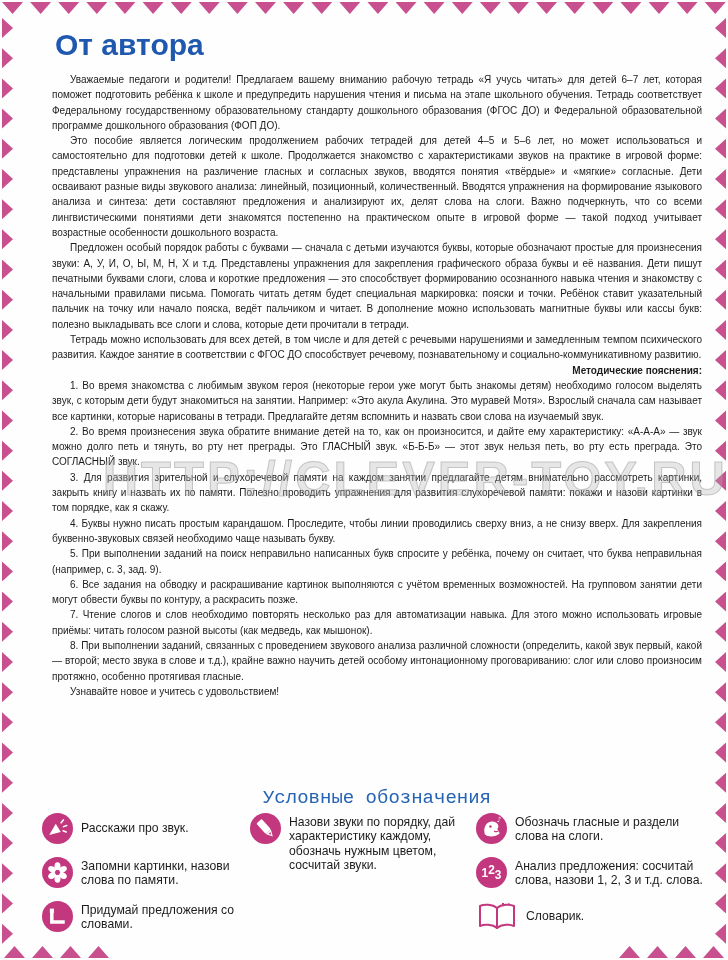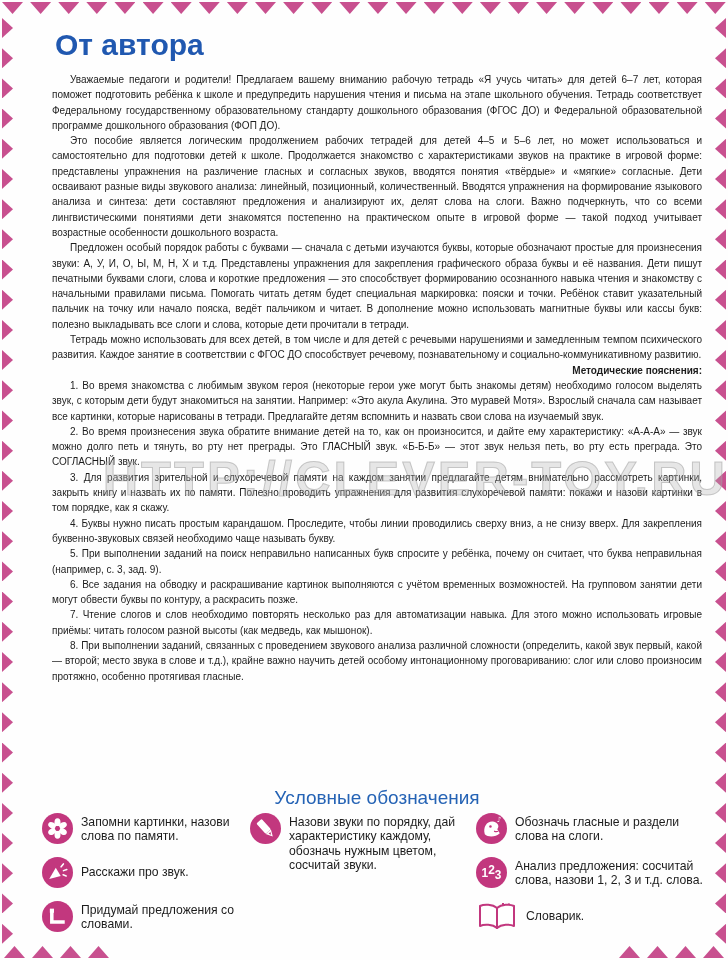--- a/index.html
+++ b/index.html
@@ -44,21 +44,21 @@
     text-align:right;white-space:nowrap;
     font-size:49px;font-weight:bold;letter-spacing:3px;
     color:rgba(175,175,175,0.30);
     -webkit-text-stroke:1px rgba(160,160,160,0.55);
     pointer-events:none;z-index:5;
   }
 
   
   .legend-title{
     position:absolute;left:52px;top:787px;width:650px;
-    text-align:center;font-size:19px;color:#2563b5;
+    text-align:center;font-size:19px;color:#2563b5;font-family:Liberation Mono, monospace;
   }
   .legend{
     position:absolute;left:42px;top:813px;right:16px;
     display:grid;grid-template-columns:196px 214px auto;column-gap:12px;
   }
   .legend-col{display:flex;flex-direction:column;}
   .legend-item{display:flex;align-items:flex-start;margin-bottom:13px;}
   .legend-item .icn{flex:none;width:31px;height:31px;margin-right:8px;}
   .legend-item .lbl{font-size:12.2px;line-height:14.4px;padding-top:2px;}
   .legend-item.one-line{align-items:center;}
@@ -185,60 +185,61 @@
   <p>Тетрадь можно использовать для всех детей, в том числе и для детей с речевыми нарушениями и замедленным темпом психического развития. Каждое занятие в соответствии с ФГОС ДО способствует речевому, познавательному и социально-коммуникативному развитию.</p>
   <p class="heading">Методические пояснения:</p>
   <p>1. Во время знакомства с любимым звуком героя (некоторые герои уже могут быть знакомы детям) необходимо голосом выделять звук, с которым дети будут знакомиться на занятии. Например: «Это акула Акулина. Это муравей Мотя». Взрослый сначала сам называет все картинки, которые нарисованы в тетради. Предлагайте детям вспомнить и назвать свои слова на изучаемый звук.</p>
   <p>2. Во время произнесения звука обратите внимание детей на то, как он произносится, и дайте ему характеристику: «А-А-А» — звук можно долго петь и тянуть, во рту нет преграды. Это ГЛАСНЫЙ звук. «Б-Б-Б» — этот звук нельзя петь, во рту есть преграда. Это СОГЛАСНЫЙ звук.</p>
   <p>3. Для развития зрительной и слухоречевой памяти на каждом занятии предлагайте детям внимательно рассмотреть картинки, закрыть книгу и назвать их по памяти. Полезно проводить упражнения для развития слухоречевой памяти: покажи и назови картинки в том порядке, как я скажу.</p>
   <p>4. Буквы нужно писать простым карандашом. Проследите, чтобы линии проводились сверху вниз, а не снизу вверх. Для закрепления буквенно-звуковых связей необходимо чаще называть букву.</p>
   <p>5. При выполнении заданий на поиск неправильно написанных букв спросите у ребёнка, почему он считает, что буква неправильная (например, с. 3, зад. 9).</p>
   <p>6. Все задания на обводку и раскрашивание картинок выполняются с учётом временных возможностей. На групповом занятии дети могут обвести буквы по контуру, а раскрасить позже.</p>
   <p>7. Чтение слогов и слов необходимо повторять несколько раз для автоматизации навыка. Для этого можно использовать игровые приёмы: читать голосом разной высоты (как медведь, как мышонок).</p>
   <p>8. При выполнении заданий, связанных с проведением звукового анализа различной сложности (определить, какой звук первый, какой — второй; место звука в слове и т.д.), крайне важно научить детей особому интонационному проговариванию: слог или слово произносим протяжно, особенно протягивая гласные.</p>
+  <p class="closing">Узнавайте новое и учитесь с удовольствием!</p>
 </div>
 
 <div class="legend-title">Условные обозначения</div>
 
 <div class="legend">
 
   <div class="legend-col">
+    <div class="legend-item one-line">
+      <span class="icn">
+        <svg width="31" height="31" viewBox="0 0 30 30">
+            <circle cx="15" cy="15" r="15" fill="#c2377e"></circle>
+            <g transform="rotate(-12 13 16)">
+              <path d="M6 20 L14.5 10.5 L17.5 19.5 Z" fill="#fff"></path>
+            </g>
+            <g stroke="#fff" stroke-width="1.5" stroke-linecap="round">
+              <path d="M18.5 9.5 l2.2 -2.8"></path>
+              <path d="M20.8 13.2 l3.2 -1.1"></path>
+              <path d="M20.4 17.2 l3 1.2"></path>
+            </g>
+          </svg>
+      </span>
+      <span class="lbl">Расскажи про звук.</span>
+    </div>
     <div class="legend-item">
       <span class="icn">
         <svg width="31" height="31" viewBox="0 0 30 30">
             <circle cx="15" cy="15" r="15" fill="#c2377e"></circle>
             <g fill="#fff">
               <ellipse cx="15" cy="9" rx="2.9" ry="4"></ellipse>
               <ellipse cx="15" cy="9" rx="2.9" ry="4" transform="rotate(60 15 15)"></ellipse>
               <ellipse cx="15" cy="9" rx="2.9" ry="4" transform="rotate(120 15 15)"></ellipse>
               <ellipse cx="15" cy="9" rx="2.9" ry="4" transform="rotate(180 15 15)"></ellipse>
               <ellipse cx="15" cy="9" rx="2.9" ry="4" transform="rotate(240 15 15)"></ellipse>
               <ellipse cx="15" cy="9" rx="2.9" ry="4" transform="rotate(300 15 15)"></ellipse>
             </g>
             <circle cx="15" cy="15" r="2.4" fill="#c2377e"></circle>
           </svg>
       </span>
       <span class="lbl">Запомни картинки, назови слова по памяти.</span>
     </div>
-    <div class="legend-item one-line">
-      <span class="icn">
-        <svg width="31" height="31" viewBox="0 0 30 30">
-            <circle cx="15" cy="15" r="15" fill="#c2377e"></circle>
-            <g transform="rotate(-12 13 16)">
-              <path d="M6 20 L14.5 10.5 L17.5 19.5 Z" fill="#fff"></path>
-            </g>
-            <g stroke="#fff" stroke-width="1.5" stroke-linecap="round">
-              <path d="M18.5 9.5 l2.2 -2.8"></path>
-              <path d="M20.8 13.2 l3.2 -1.1"></path>
-              <path d="M20.4 17.2 l3 1.2"></path>
-            </g>
-          </svg>
-      </span>
-      <span class="lbl">Расскажи про звук.</span>
-    </div>
     <div class="legend-item">
       <span class="icn">
         <svg width="31" height="31" viewBox="0 0 30 30">
             <circle cx="15" cy="15" r="15" fill="#c2377e"></circle>
             <path d="M9.5 9 V20.3 H22" fill="none" stroke="#fff" stroke-width="3.4"></path>
             <rect x="7.6" y="7.4" width="4" height="4" fill="#fff"></rect>
           </svg>
       </span>
       <span class="lbl">Придумай предложения со словами.</span>
     </div>

